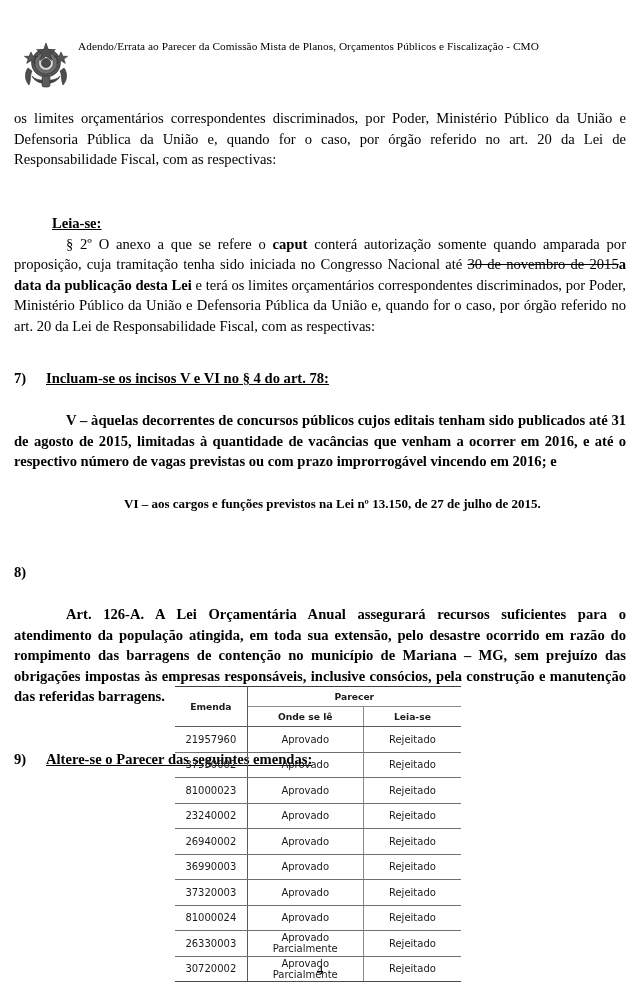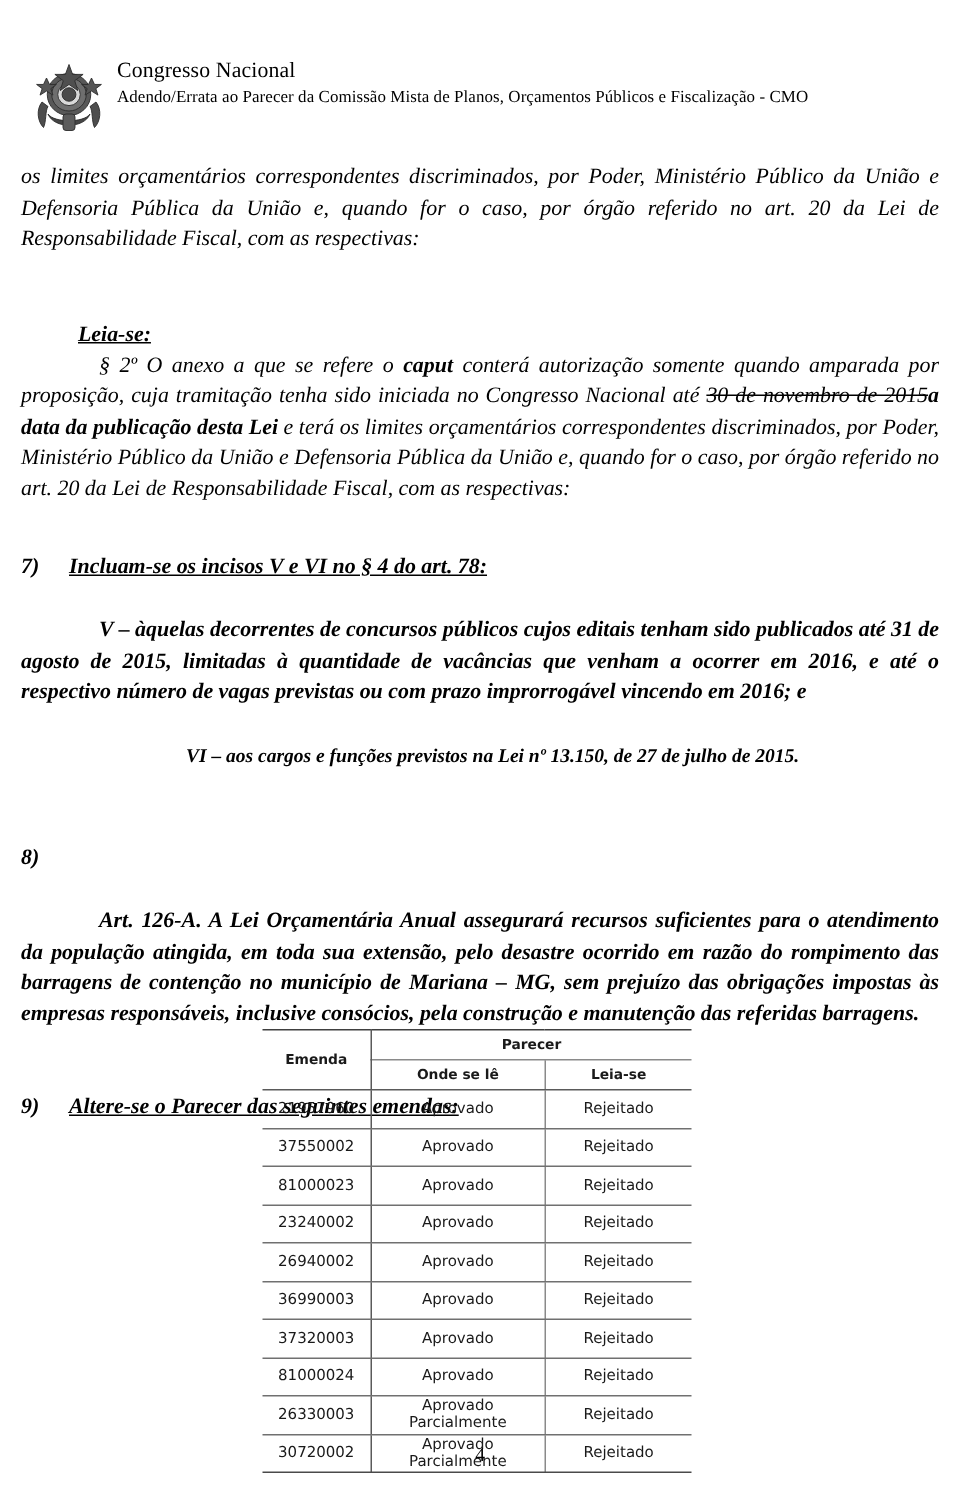--- a/index.html
+++ b/index.html
@@ -60,21 +60,20 @@
     letter-spacing: 0.05px;
     white-space: nowrap;
   }
 
   
   .page-body {
     position: absolute;
     left: 14px;
     top: 108px;
     width: 612px;
-    font-style: italic;
   }
   p.just {
     margin: 0;
     font-size: 14.6px;
     line-height: 20.5px;
     text-align: justify;
     text-justify: inter-word;
   }
   .indent { display: inline-block; width: 52px; }
   .strike { text-decoration: line-through; }
@@ -201,21 +200,20 @@
         <path d="M9 12 L11 16.3 L15.6 16.3 L11.9 19.1 L13.3 23.4 L9 20.7 L4.7 23.4 L6.1 19.1 L2.4 16.3 L7 16.3 Z" fill="#565656"></path>
         <path d="M39 12 L41 16.3 L45.6 16.3 L41.9 19.1 L43.3 23.4 L39 20.7 L34.7 23.4 L36.1 19.1 L32.4 16.3 L37 16.3 Z" fill="#565656"></path>
         <path d="M6 28 C2 33 3 41 7 45 C9 41 8 34 10 31 Z" fill="#4d4d4d"></path>
         <path d="M42 28 C46 33 45 41 41 45 C39 41 40 34 38 31 Z" fill="#4d4d4d"></path>
         <path d="M10 36 C14 46 34 46 38 36 C34 42 14 42 10 36 Z" fill="#454545"></path>
         <rect x="20" y="36" width="8" height="11" rx="2" fill="#5c5c5c"></rect>
       </g>
     </svg>
   </div>
   <div class="header-lines">
-    <div class="hdr-line1">Congresso Nacional</div>
     <div class="hdr-line3">Adendo/Errata ao Parecer da Comissão Mista de Planos, Orçamentos Públicos e Fiscalização - CMO</div>
   </div>
 </div>
 
 <div class="page-body">
 
   <p class="just">os limites orçamentários correspondentes discriminados, por Poder, Ministério Público da União e Defensoria Pública da União e, quando for o caso, por órgão referido no art. 20 da Lei de Responsabilidade Fiscal, com as respectivas:</p>
 
   <div class="spacer-md"></div>
 

